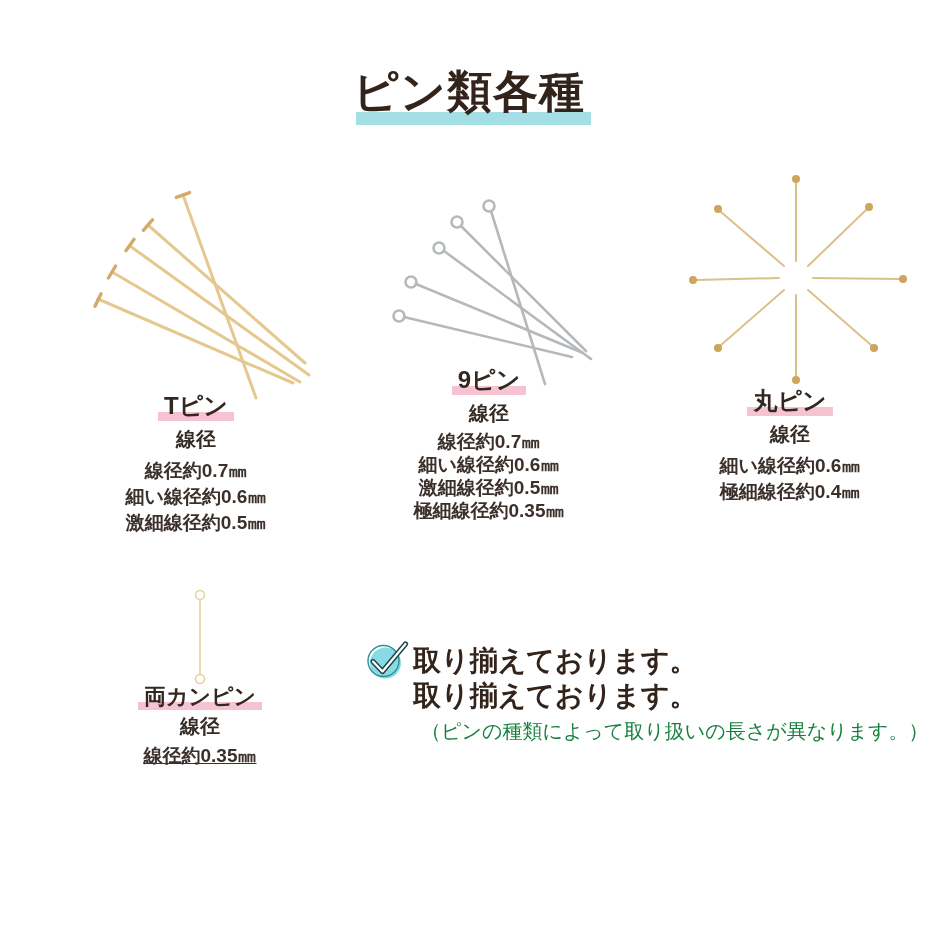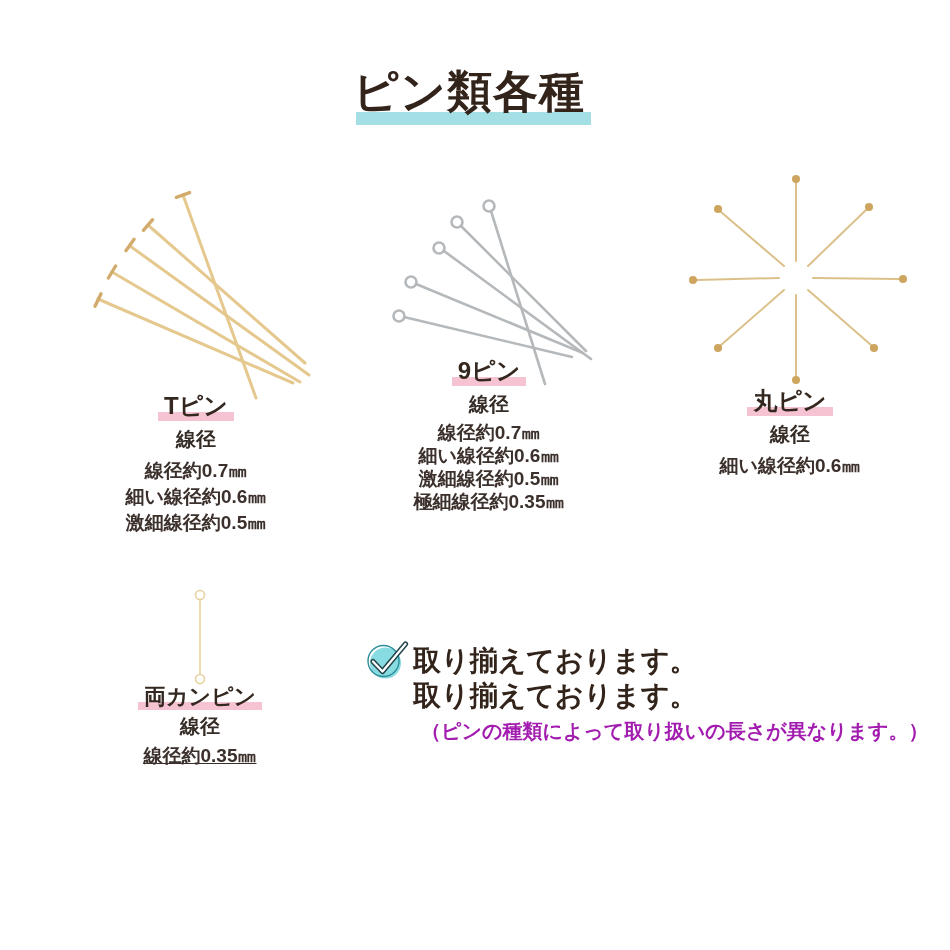--- a/index.html
+++ b/index.html
@@ -36,21 +36,21 @@
   }
 
   
   .section {
     position: absolute;
     width: 216px;
     text-align: center;
     z-index: 2;
   }
   .sec-t    { left: 88px;  top: 391px; }
-  .sec-9    { left: 381px; top: 356px; }
+  .sec-9    { left: 381px; top: 365px; }
   .sec-maru { left: 682px; top: 386px; }
   .sec-ryo  { left: 92px;  top: 684px; }
 
   .sec-name {
     font-size: 24px;
     font-weight: bold;
     line-height: 30px;
     color: #33271f;
   }
   .sec-ryo .sec-name { font-size: 22px; line-height: 26px; }
@@ -97,26 +97,26 @@
     color: #33241b;
   }
   .note-line {
     font-size: 28px;
     font-weight: bold;
     line-height: 35px;
     white-space: nowrap;
   }
   .note-caption {
     font-size: 20px;
-    font-weight: bold;
+    font-weight: normal;
     line-height: 26px;
     margin-top: 5px;
     margin-left: 8px;
     white-space: nowrap;
-    color: #a21caf;
+    color: #15803d;
   }
 </style>
 </head>
 <body>
 
 <div class="canvas">
 
   <div class="title-underline"></div>
   <h1 class="page-title">ピン類各種</h1>
 
@@ -202,20 +202,21 @@
       <div>激細線径約0.5㎜</div>
       <div>極細線径約0.35㎜</div>
     </div>
   </div>
 
   <div class="section sec-maru">
     <div class="sec-name"><span class="hl">丸ピン</span></div>
     <div class="sec-sub">線径</div>
     <div class="sec-specs">
       <div>細い線径約0.6㎜</div>
+      <div>極細線径約0.4㎜</div>
     </div>
   </div>
 
   <div class="section sec-ryo">
     <div class="sec-name"><span class="hl">両カンピン</span></div>
     <div class="sec-sub">線径</div>
     <div class="sec-specs">
       <div>線径約0.35㎜</div>
     </div>
   </div>

